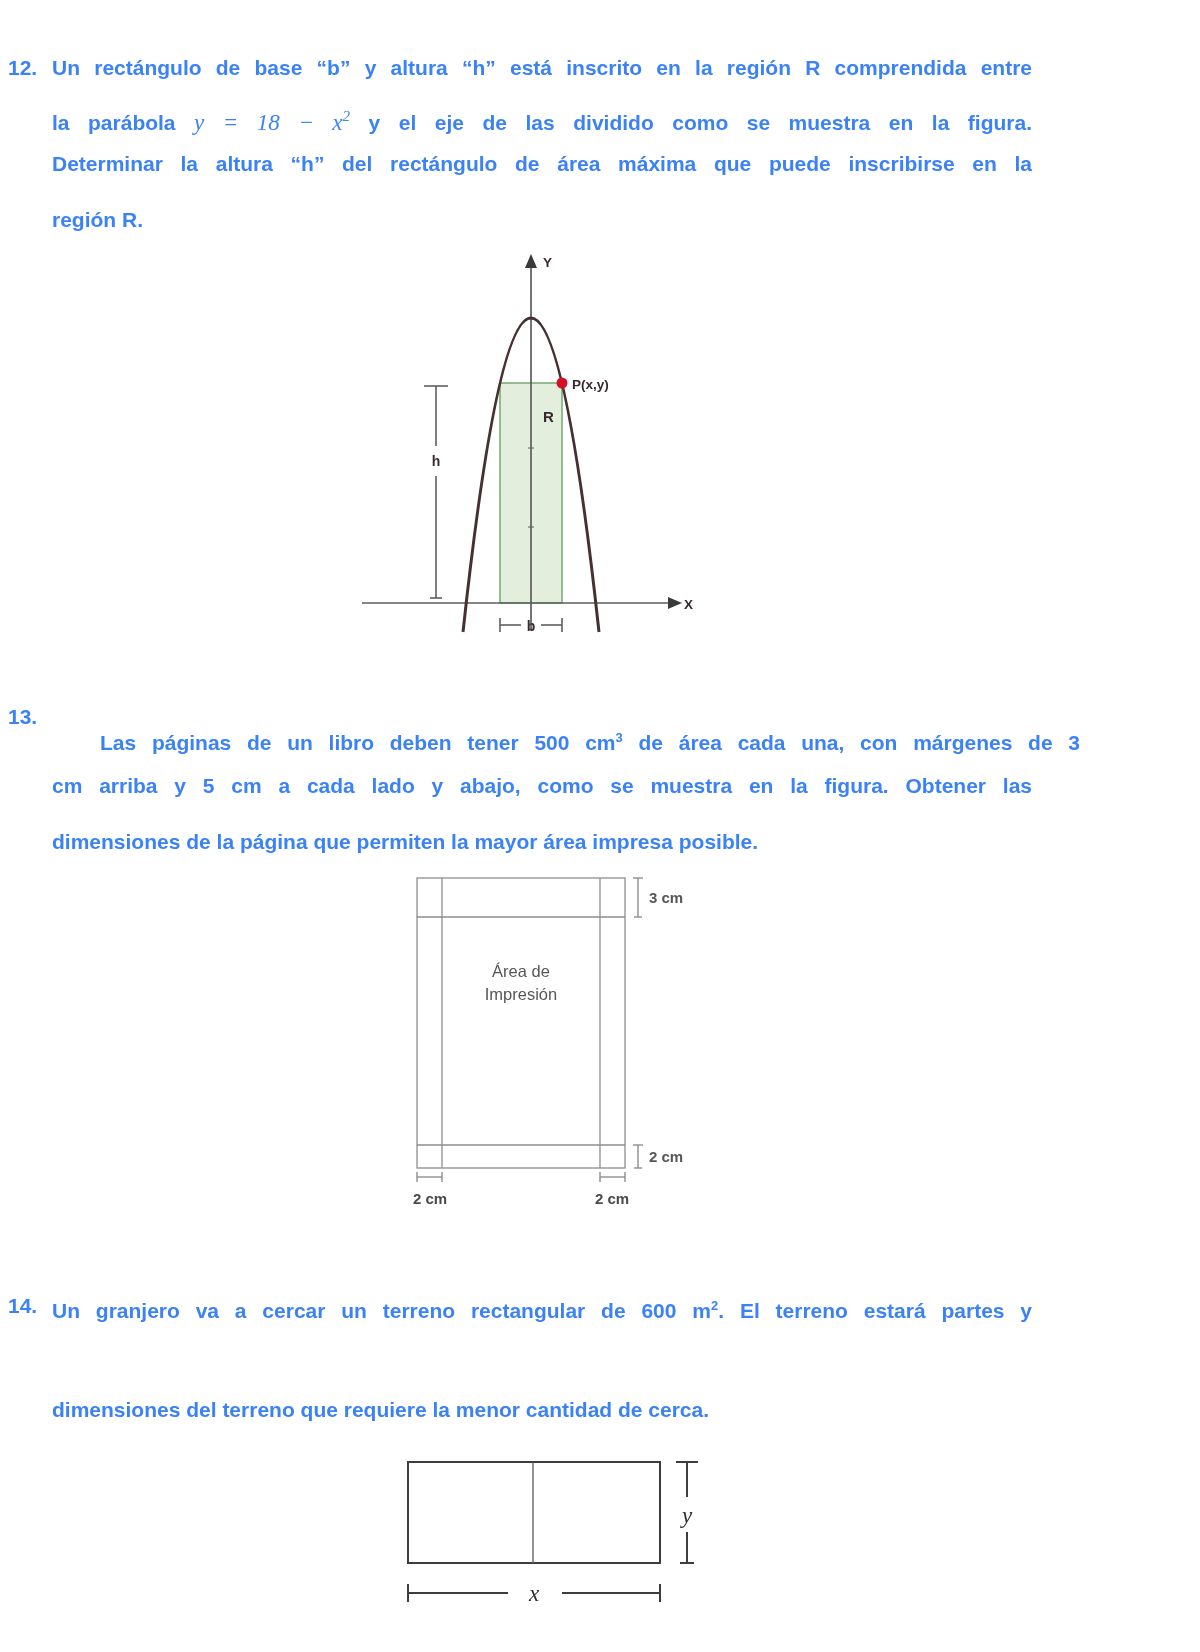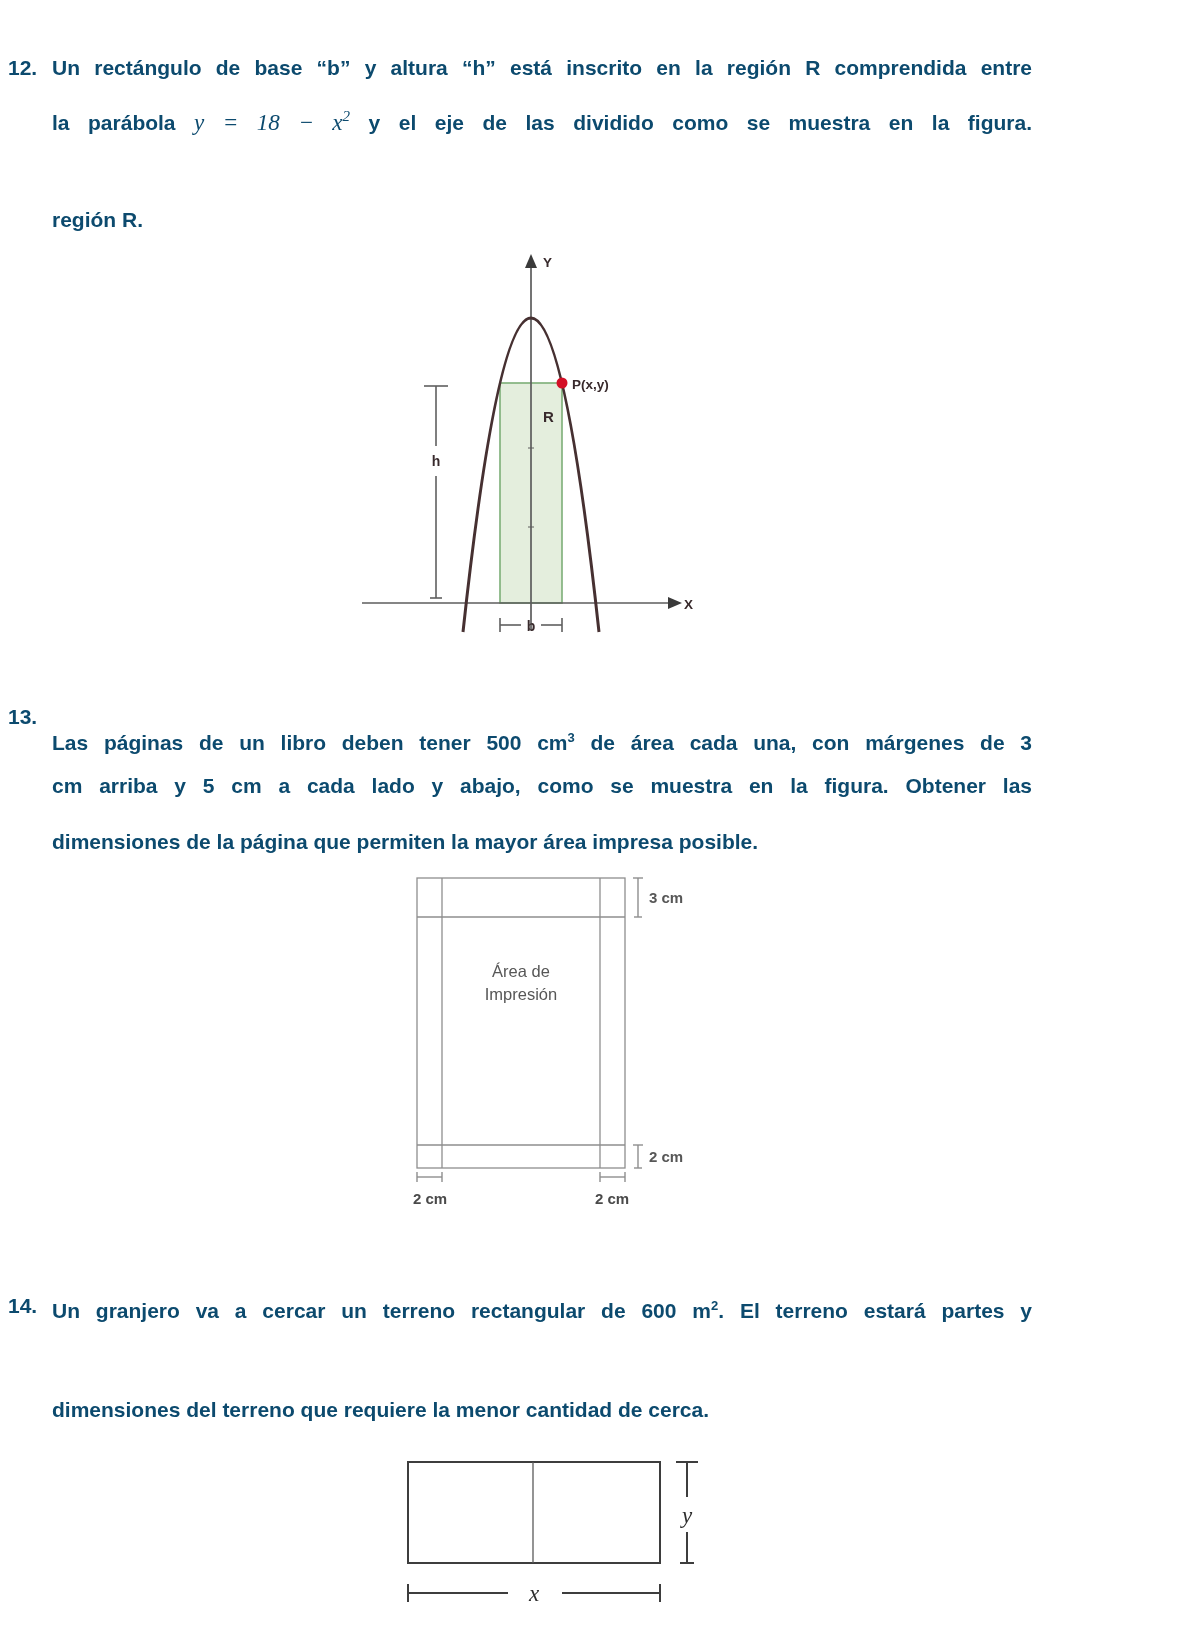--- a/index.html
+++ b/index.html
@@ -1,18 +1,18 @@
 <!DOCTYPE html>
 <html><head>
 <meta charset="utf-8">
 <style>
   html,body { margin:0; padding:0; background:#ffffff; }
   #page {
     position:relative; width:1200px; height:1652px; background:#ffffff;
-    font-family:"Liberation Sans", sans-serif; color:#0c4a6e; overflow:hidden;
+    font-family:"Liberation Sans", sans-serif; color:#3b82f6; overflow:hidden;
   }
   .pnum {
     position:absolute; left:8px; width:44px; font-size:21px; font-weight:bold;
     line-height:26px;
   }
   .pline {
     position:absolute; left:52px; width:980px; height:32px;
     font-size:21px; font-weight:bold; line-height:26px;
   }
   .jline { text-align:justify; text-align-last:justify; }
@@ -35,20 +35,21 @@
 </head>
 <body>
 
 <div id="page">
 
   <div class="pnum" style="top:55px;">12.</div>
   <div class="pline jline" style="top:55px;">Un rectángulo de base “b” y altura “h” está inscrito en la región R comprendida entre</div>
   <div class="pline jline" style="top:103px;">
     <span>la parábola </span><span class="mathexp"><span>y = 18 − x</span><sup>2</sup></span><span> y el eje de las dividido como se muestra en la figura.</span>
   </div>
+  <div class="pline jline" style="top:151px;">Determinar la altura “h” del rectángulo de área máxima que puede inscribirse en la</div>
   <div class="pline lline" style="top:199px;">región R.</div>
 
   <div class="fig" style="left:360px; top:250px; width:340px; height:390px;">
     <svg width="340" height="390" viewBox="0 0 340 390">
 
       <rect x="140" y="133" width="62" height="220" stroke="#7cae77" stroke-width="1.6" fill="#e4eedd"></rect>
 
       <g stroke="#5c5c5c" stroke-width="1.7">
         <line x1="171" y1="14" x2="171" y2="380"></line>
         <line x1="2" y1="353" x2="312" y2="353"></line>
@@ -78,21 +79,21 @@
         <line x1="140" y1="368" x2="140" y2="382"></line>
         <line x1="140" y1="375" x2="161" y2="375"></line>
         <line x1="181" y1="375" x2="202" y2="375"></line>
         <line x1="202" y1="368" x2="202" y2="382"></line>
       </g>
       <text x="171" y="381" text-anchor="middle" class="fig1-dimlabel" style="fill:#382a2c;">b</text>
     </svg>
   </div>
 
   <div class="pnum" style="top:704px;">13.</div>
-  <div class="pline jline" style="top:725px;">
+  <div class="pline jline" style="top:725px;margin-left:48px;">
     <span>Las páginas de un libro deben tener 500 cm</span><sup>3</sup><span> de área cada una, con márgenes de 3</span>
   </div>
   <div class="pline jline" style="top:773px;">cm arriba y 5 cm a cada lado y abajo, como se muestra en la figura. Obtener las</div>
   <div class="pline lline" style="top:821px;">dimensiones de la página que permiten la mayor área impresa posible.</div>
 
   <div class="fig" style="left:405px; top:870px; width:310px; height:350px;">
     <svg width="310" height="350" viewBox="0 0 310 350">
       <g fill="none" stroke="#8e8e8e" stroke-width="1.3">
         <rect x="12" y="8" width="208" height="290"></rect>
         <line x1="37" y1="8" x2="37" y2="298"></line>

